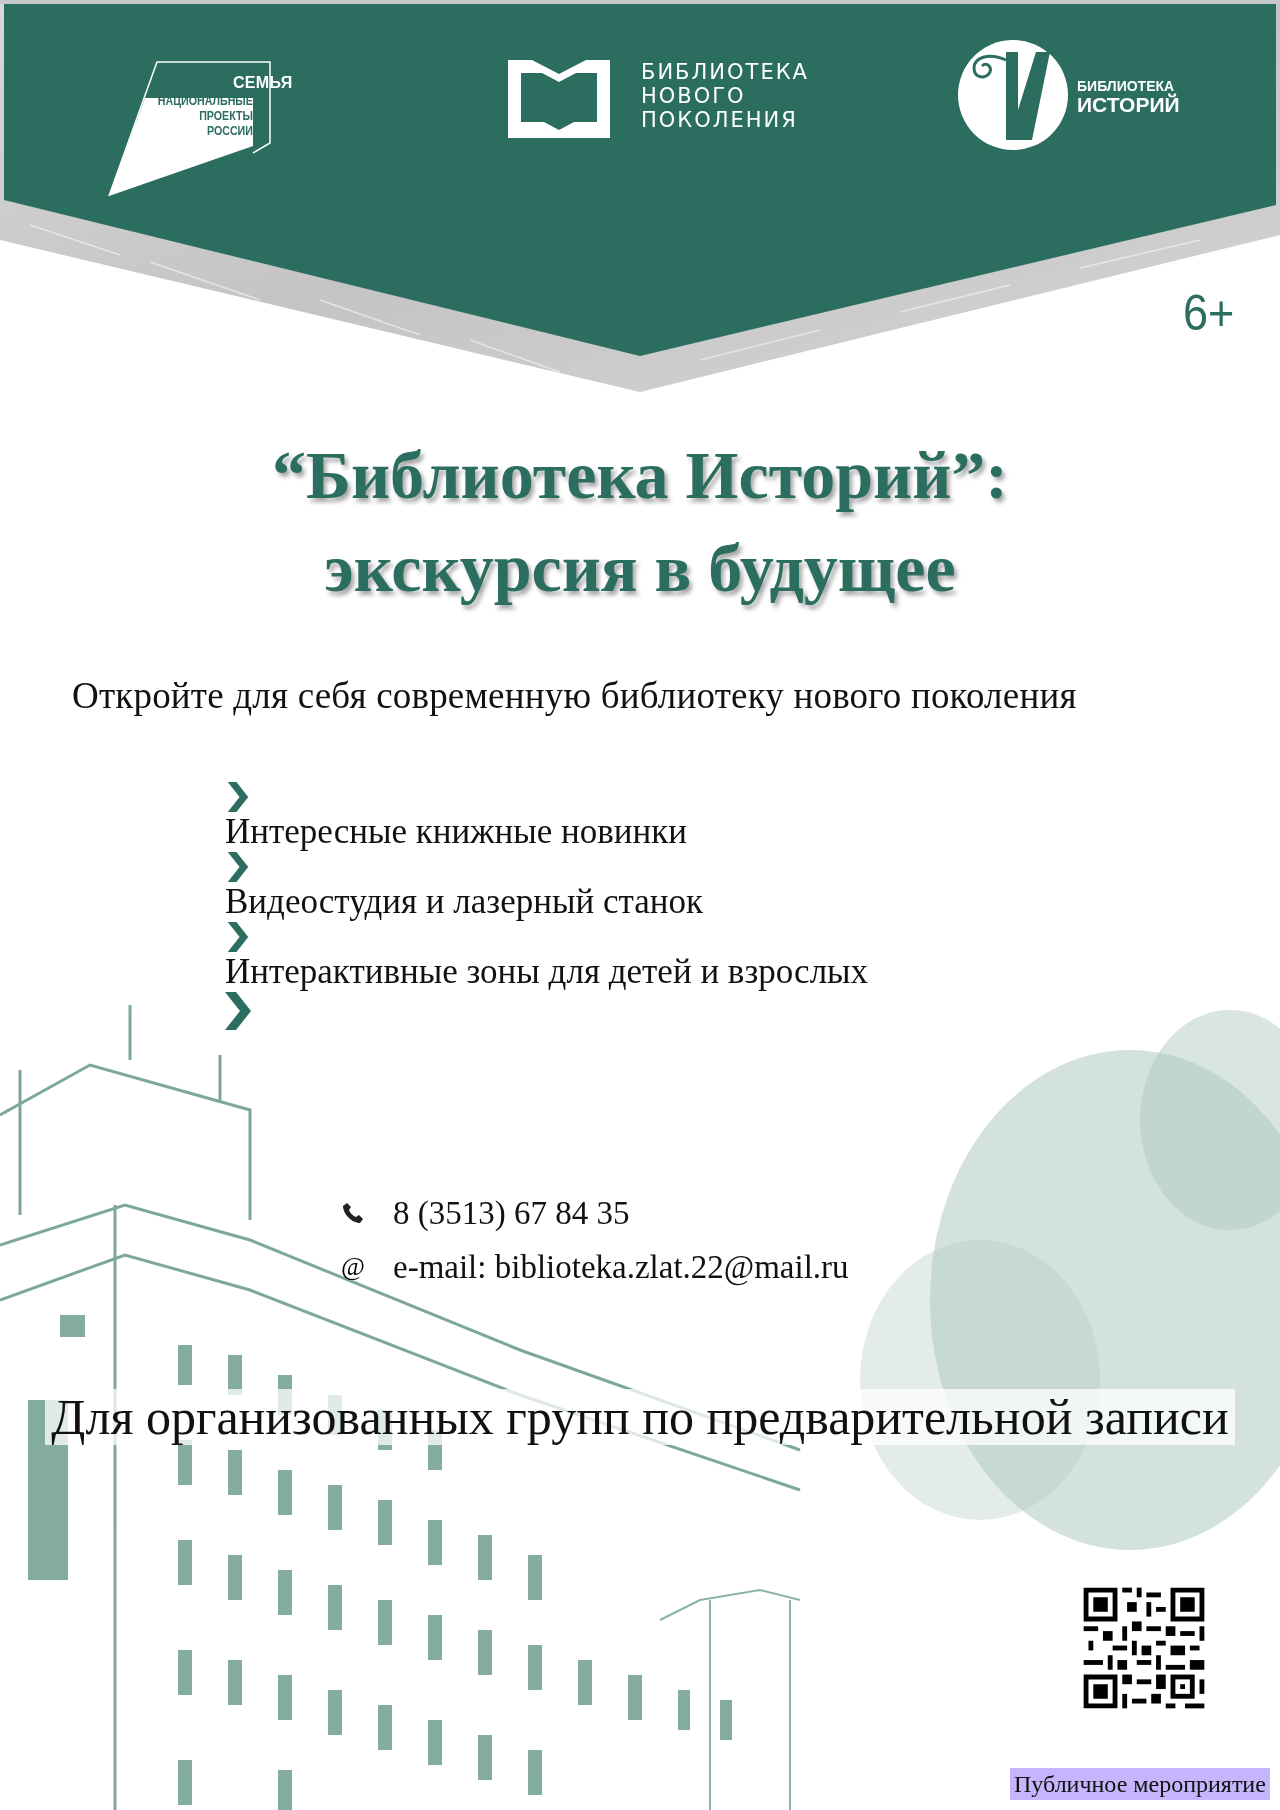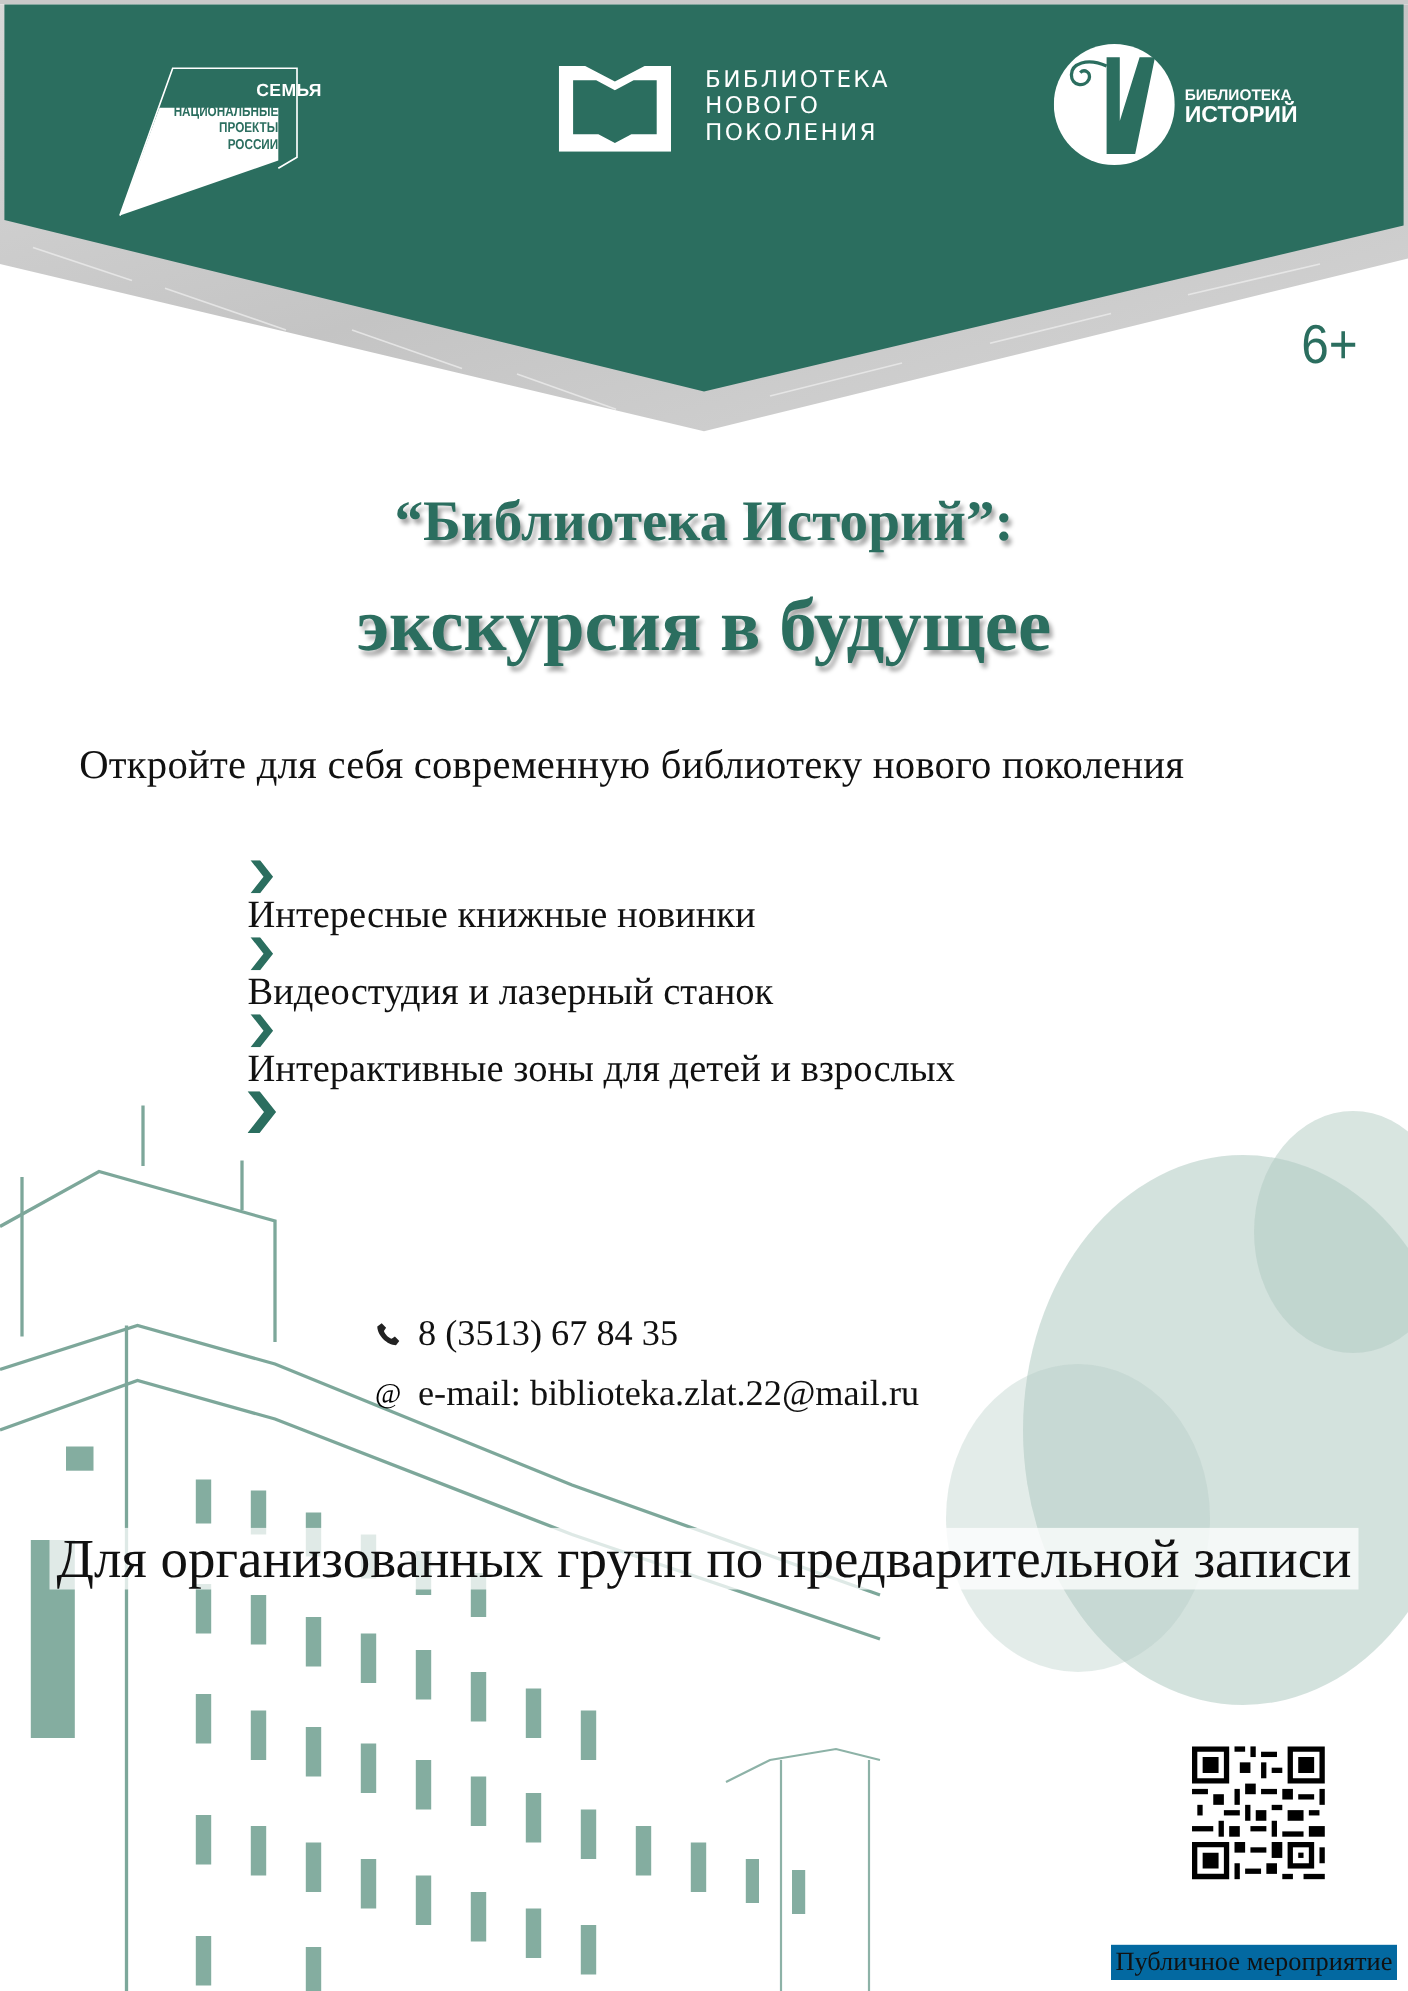--- a/index.html
+++ b/index.html
@@ -27,41 +27,41 @@
     .bi-text .l2 { font-size: 21px; line-height: 22px; display:block; }
 
     .age { left: 1183px; top: 288px; font-family: "Liberation Sans", sans-serif; font-size: 50px; color: #2b6e5f; line-height: 1; transform: scaleX(0.9); transform-origin: left center; }
 
     
     #sketch-svg { position: absolute; left: 0; top: 1000px; }
 
     
     .title { left: 0; width: 1280px; text-align: center; font-weight: bold; color: #2b6e5f;
       text-shadow: 3px 4px 4px rgba(0,0,0,0.35); }
-    .title.l1 { top: 435px; font-size: 52px; line-height: 80px; }
+    .title.l1 { top: 435px; font-size: 68px; line-height: 80px; }
     .title.l2 { top: 528px; font-size: 68px; line-height: 80px; }
 
     .subtitle { left: 72px; top: 674px; font-size: 37px; color: #111; letter-spacing: 0.2px; }
 
     .features { left: 225px; top: 782px; }
     .feature { display: flex; align-items: flex-start; height: 70px; flex-direction: column; }
     .feature .chev { width: 26px; height: 38px; margin-right: 14px; }
     .feature .txt { font-size: 35px; color: #111; }
 
     .contacts { left: 336px; top: 1186px; }
-    .contact { display: flex; align-items: center; height: 54px; }
+    .contact { display: flex; align-items: center; height: 54px; gap: 13px; }
     .contact .ic { width: 34px; display: flex; justify-content: center; margin-right: 10px; }
     .contact .txt { font-size: 33px; color: #111; }
 
     .groups { left: 0; width: 1280px; top: 1388px; text-align: center; font-size: 50px; color: #111; }
     .groups span { background: rgba(255,255,255,0.75); padding: 0 6px; }
 
     .qr-box { left: 1074px; top: 1578px; width: 140px; height: 140px; background: #fff; }
     .vk-label { left: 1092px; top: 1728px; background: #fff; padding: 0 4px; font-family: "Liberation Sans", sans-serif; font-size: 17px; color: #111; line-height: 22px; margin-top: 40px; }
-    .public-label { left: 1010px; top: 1768px; background: #0369a1; padding: 0 4px; font-size: 24px; color: #111; line-height: 32px; }
+    .public-label { left: 1010px; top: 1768px; background: #c4b5fd; padding: 0 4px; font-size: 24px; color: #111; line-height: 32px; }
   </style>
 </head>
 <body>
 
 <svg id="banner-svg" width="1280" height="400" viewBox="0 0 1280 400">
   <defs>
     <linearGradient id="silver" x1="0" y1="0" x2="1" y2="1">
       <stop offset="0" stop-color="#d8d8d8"></stop>
       <stop offset="0.5" stop-color="#c4c4c4"></stop>
       <stop offset="1" stop-color="#d6d6d6"></stop>

